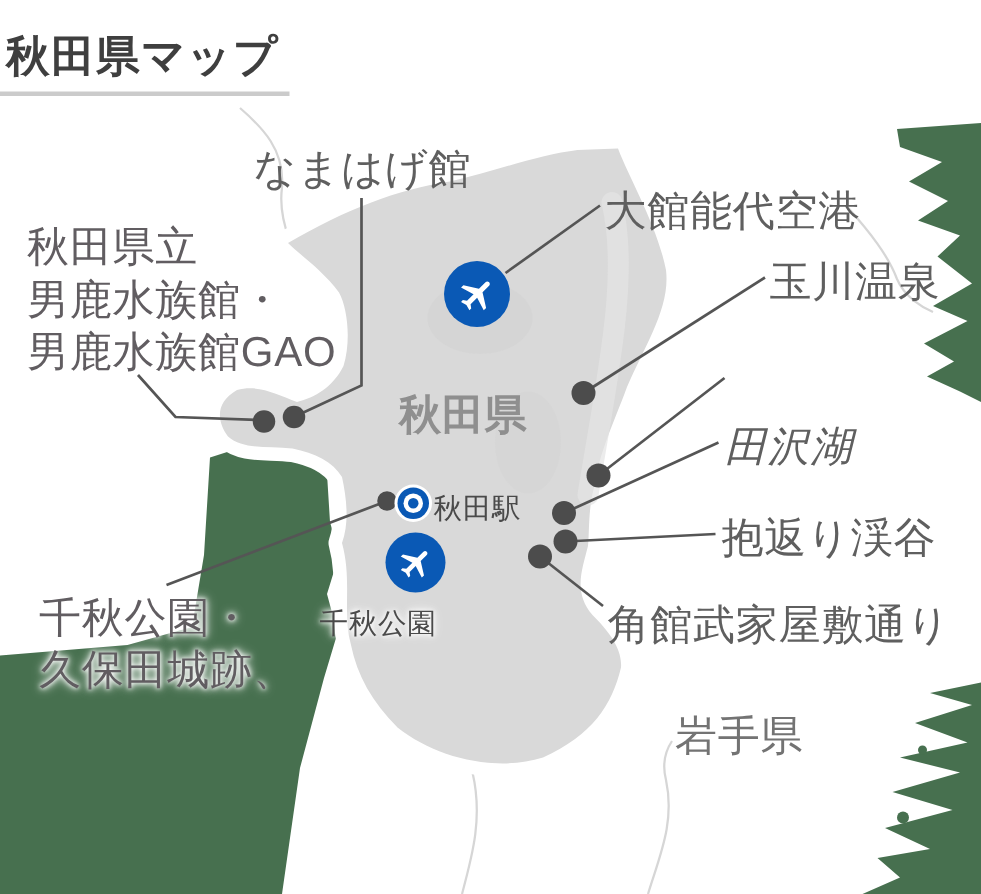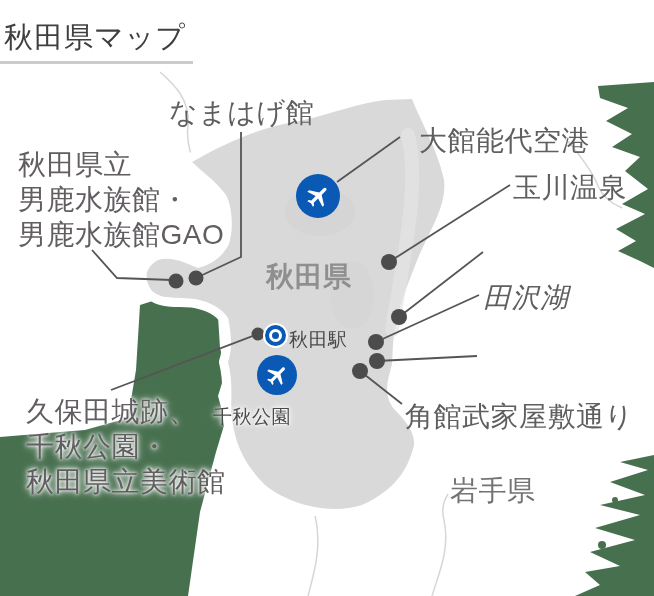--- a/index.html
+++ b/index.html
@@ -2,21 +2,21 @@
 <html><head>
 <meta charset="utf-8">
 <style>
   html,body{margin:0;padding:0;background:#fff;}
   .stage{
     position:relative;width:654px;height:596px;overflow:hidden;background:#fff;
     font-family:"Liberation Sans","DejaVu Sans",sans-serif;
   }
   .stage svg.map{position:absolute;left:0;top:0;}
   .page-title{
-    position:absolute;left:4px;top:6px;font-size:29px;font-weight:400;
+    position:absolute;left:4px;top:6px;font-size:29px;font-weight:700;
     color:#3f3f3f;letter-spacing:1px;white-space:nowrap;margin-top:12px;
   }
   .title-rule{position:absolute;left:0;top:61px;width:193px;height:3px;background:#cbcbcb;}
   .lbl{
     position:absolute;font-size:28px;line-height:35px;color:#5f5f5f;
     white-space:nowrap;letter-spacing:0.5px;
   }
   .lbl.halo{text-shadow:0 0 3px #fff,0 0 5px #fff,0 0 8px #fff;}
   .lbl.dark{color:#4a4a4a;font-size:19px;}
   .lbl.region{color:#8f8f8f;font-weight:bold;}
@@ -133,37 +133,37 @@
   </div>
 
   <div class="lbl muted" style="left:18px;top:147px;">
     <div>秋田県立</div>
     <div>男鹿水族館・</div>
     <div>男鹿水族館GAO</div>
   </div>
 
   <div class="lbl" style="left:169px;top:95px;">なまはげ館</div>
 
-  <div class="lbl" style="left:419px;top:123px;">大館能代空港</div>
+  <div class="lbl" style="left:403px;top:123px;">大館能代空港</div>
 
   <div class="lbl" style="left:513px;top:170px;">玉川温泉</div>
 
 
   <div class="lbl" style="left:483px;top:280px;font-style:italic;">田沢湖</div>
 
+  <div class="lbl" style="left:481px;top:341px;">抱返り渓谷</div>
 
   <div class="lbl" style="left:405px;top:399px;">角館武家屋敷通り</div>
 
   <div class="lbl region" style="left:266px;top:259px;">秋田県</div>
 
   <div class="lbl dark" style="left:289px;top:322px;">秋田駅</div>
 
   <div class="lbl dark halo" style="left:213px;top:399px;">千秋公園</div>
 
   <div class="lbl muted halo" style="left:26px;top:394px;">
+    <div>千秋公園・</div>
     <div>久保田城跡、</div>
-    <div>千秋公園・</div>
-    <div>秋田県立美術館</div>
   </div>
 
   <div class="lbl neighbor" style="left:450px;top:473px;">岩手県</div>
 
 </div>
 
 </body></html>

